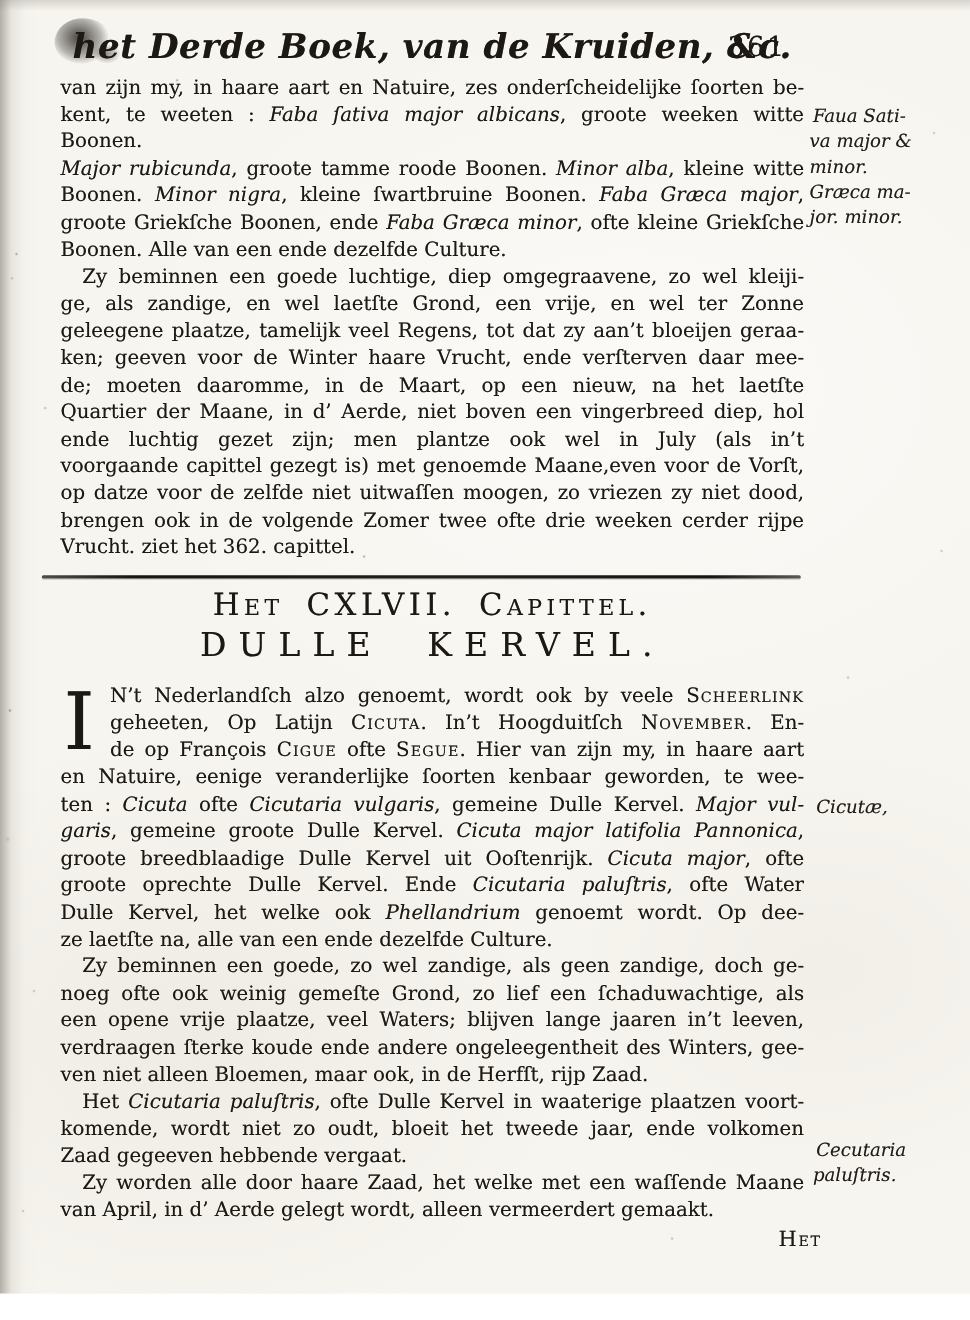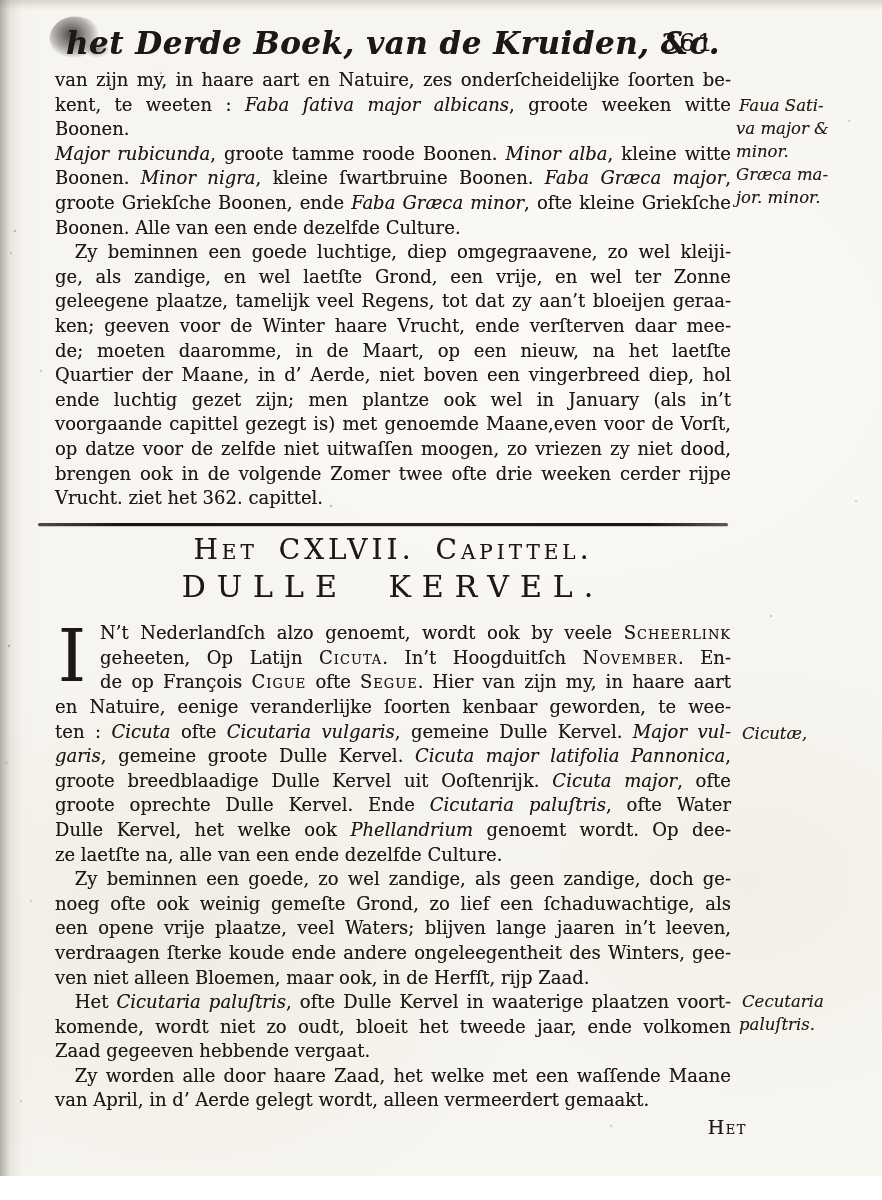--- a/index.html
+++ b/index.html
@@ -93,21 +93,21 @@
 
   
   .margin-note {
     position:absolute; width:142px; font-style:italic; font-size:16.5px; line-height:23px;
     color:#211c16; text-shadow:0 0 .5px rgba(28,24,19,.45);
   }
   .margin-note .line { text-align:left; }
   .margin-note .line:first-child { text-indent:3px; }
   #note1 { left:736px; top:94px; }
   #note2 { left:739px; top:722px; }
-  #note3 { left:739px; top:990px; }
+  #note3 { left:739px; top:1034px; }
 </style>
 </head>
 <body>
 
 <div id="page">
 
   <div class="left-edge"></div>
   <div class="top-edge"></div>
   <div class="blotch1"></div>
   <div class="blotch2"></div>
@@ -129,21 +129,21 @@
         <div class="line"><span class="seg">Boonen.  Alle van een ende dezelfde Culture.</span></div>
       </div>
 
     <div class="para indent" id="p2">
         <div class="line"><span class="seg">Zy beminnen een goede luchtige, diep omgegraavene, zo wel kleiji-</span></div>
         <div class="line"><span class="seg">ge, als zandige, en wel laetſte Grond, een vrije, en wel ter Zonne</span></div>
         <div class="line"><span class="seg">geleegene plaatze, tamelijk veel Regens, tot dat zy aan’t bloeijen geraa-</span></div>
         <div class="line"><span class="seg">ken; geeven voor de Winter haare Vrucht, ende verſterven daar mee-</span></div>
         <div class="line"><span class="seg">de; moeten daaromme, in de Maart, op een nieuw, na het laetſte</span></div>
         <div class="line"><span class="seg">Quartier der Maane, in d’ Aerde, niet boven een vingerbreed diep, hol</span></div>
-        <div class="line"><span class="seg">ende luchtig gezet zijn; men plantze ook wel in January (als in’t</span></div>
+        <div class="line"><span class="seg">ende luchtig gezet zijn; men plantze ook wel in July (als in’t</span></div>
         <div class="line"><span class="seg">voorgaande capittel gezegt is) met genoemde Maane,even voor de Vorſt,</span></div>
         <div class="line"><span class="seg">op datze voor de zelfde niet uitwaſſen moogen, zo vriezen zy niet dood,</span></div>
         <div class="line"><span class="seg">brengen ook in de volgende Zomer twee ofte drie weeken cerder rijpe</span></div>
         <div class="line"><span class="seg">Vrucht.   ziet het 362. capittel.</span></div>
       </div>
 
     <div class="divider"></div>
 
     <div class="chap-no">Het CXLVII. Capittel.</div>
     <div class="chap-title">DULLE KERVEL.</div>

